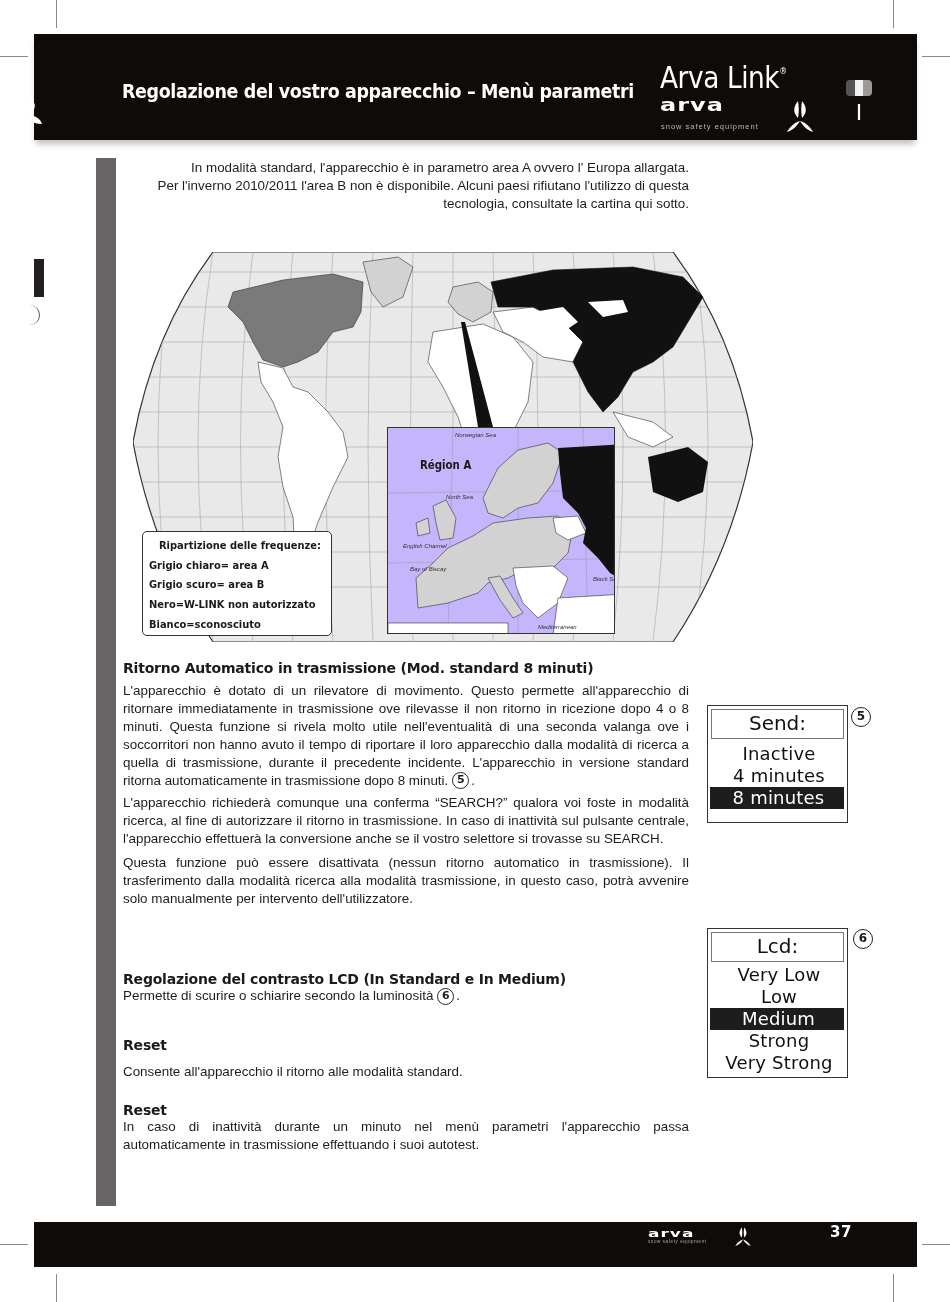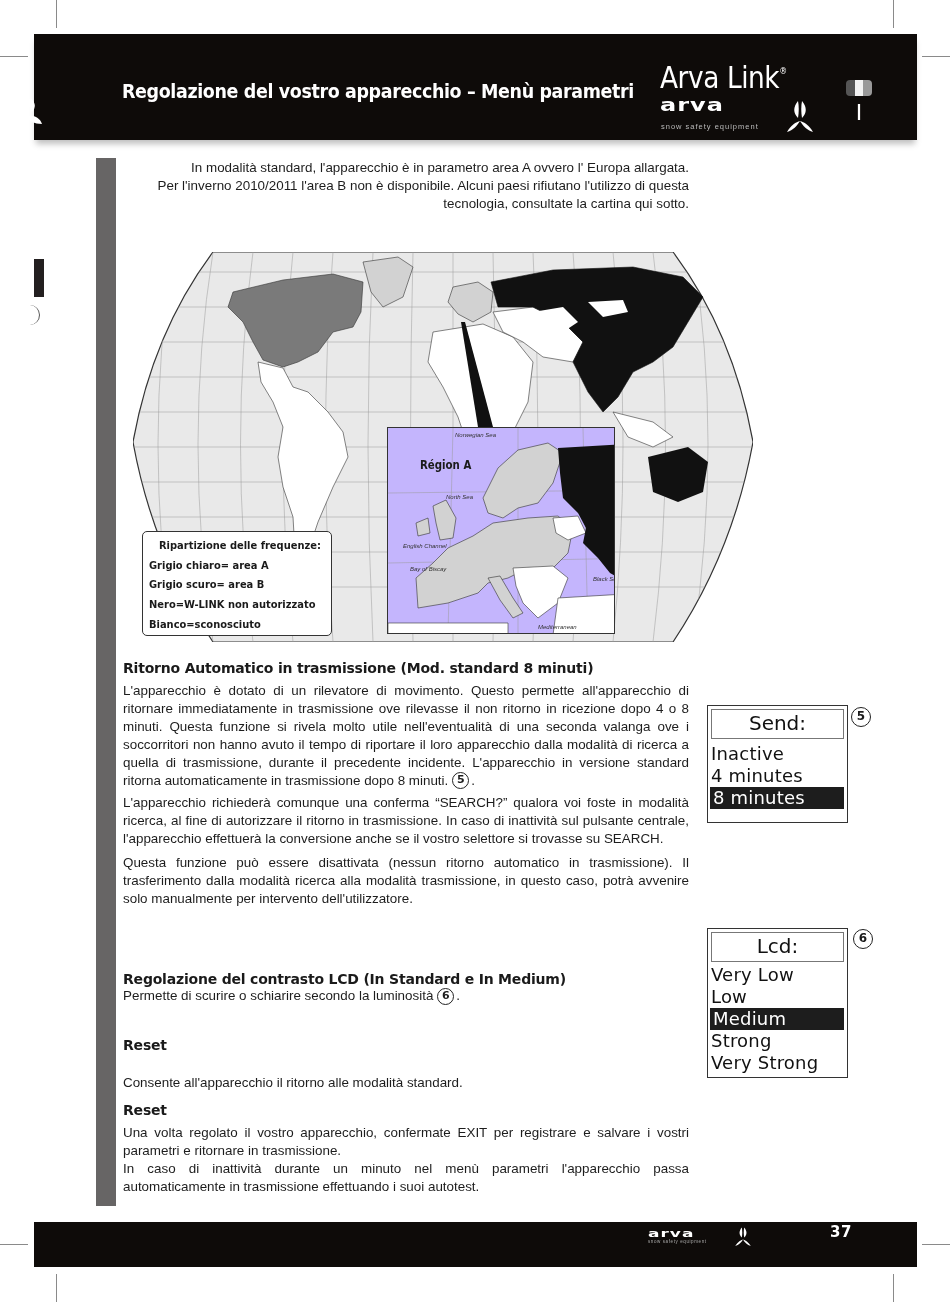--- a/index.html
+++ b/index.html
@@ -95,21 +95,21 @@
 
   
   .lcd {
     position: absolute; border: 1.5px solid #333; background: #fff;
     font-family: "DejaVu Sans", sans-serif; color: #111;
   }
   .lcd-title {
     margin: 3px 3px 2px 3px; border: 1.5px solid #777; text-align: center;
     font-size: 20px; line-height: 26px; height: 30px;
   }
-  .lcd-item { font-size: 18px; line-height: 22px; height: 22px; padding-left: 3px; white-space: nowrap; letter-spacing: 0.2px; }
+  .lcd-item { font-size: 18px; line-height: 22px; height: 22px; padding-left: 3px; white-space: nowrap; letter-spacing: 0.2px; text-align: center; }
   .lcd-item.selected { background: #1d1d1d; color: #fff; margin: 0 0 0 2px; width: 134px; }
   .lcd-marker {
     position: absolute; width: 20px; height: 20px; border: 1.5px solid #222; border-radius: 50%;
     font-size: 12px; font-weight: bold; text-align: center; line-height: 17px;
     font-family: "DejaVu Sans", sans-serif;
   }
 
   
   .footer { position: absolute; left: 34px; top: 1222px; width: 883px; height: 45px; background: #0e0b09; }
   .footer-brand { position: absolute; left: 614px; top: 5px; color: #fff; font-weight: bold;
@@ -274,26 +274,25 @@
   <div class="p" style="margin-top:6px">Questa funzione può essere disattivata (nessun ritorno automatico in trasmissione). Il trasferimento dalla modalità ricerca alla modalità trasmissione, in questo caso, potrà avvenire solo manualmente per intervento dell'utilizzatore.</div>
 </div>
 
 <div class="content" style="top:971px">
   <div class="h2">Regolazione del contrasto LCD (In Standard e In Medium)</div>
   <div class="p" style="margin-top:0"><span>Permette di scurire o schiarire secondo la luminosità</span><span class="marker">6</span>.</div>
 </div>
 
 <div class="content" style="top:1037px">
   <div class="h2">Reset</div>
-  <div class="p" style="margin-top:21px">Consente all'apparecchio il ritorno alle modalità standard.</div>
+  <div class="p" style="margin-top:10px">Consente all'apparecchio il ritorno alle modalità standard.</div>
 </div>
 
 <div class="content" style="top:1102px">
   <div class="h2">Reset</div>
-  <div class="p" style="margin-top:6px">Una volta regolato il vostro apparecchio, confermate EXIT per registrare e salvare i vostri parametri e ritornare in trasmissione.</div>
   <div class="p">In caso di inattività durante un minuto nel menù parametri l'apparecchio passa automaticamente in trasmissione effettuando i suoi autotest.</div>
 </div>
 
 <div class="lcd" style="left:707px;top:705px;width:141px;height:118px">
   <div class="lcd-title">Send:</div>
   <div class="lcd-item" style="margin-top:4px">Inactive</div>
   <div class="lcd-item">4 minutes</div>
   <div class="lcd-item selected">8 minutes</div>
 </div>
 <div class="lcd-marker" style="left:851px;top:707px">5</div>

